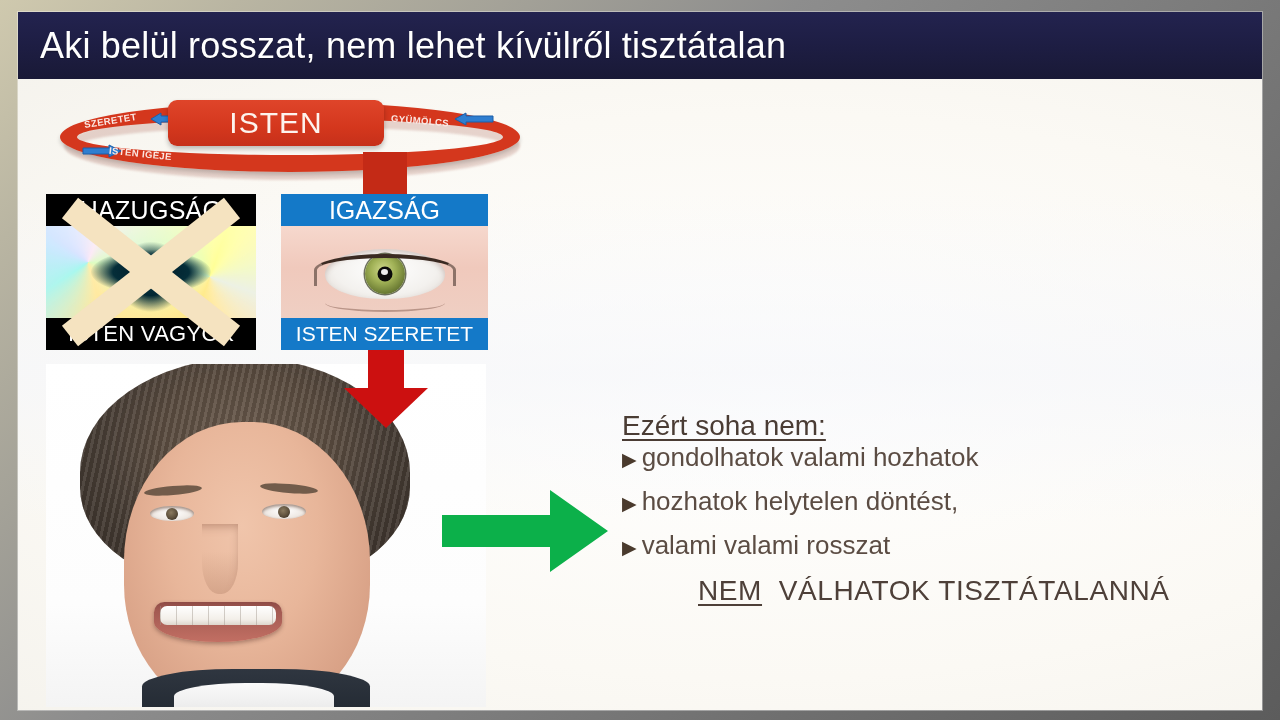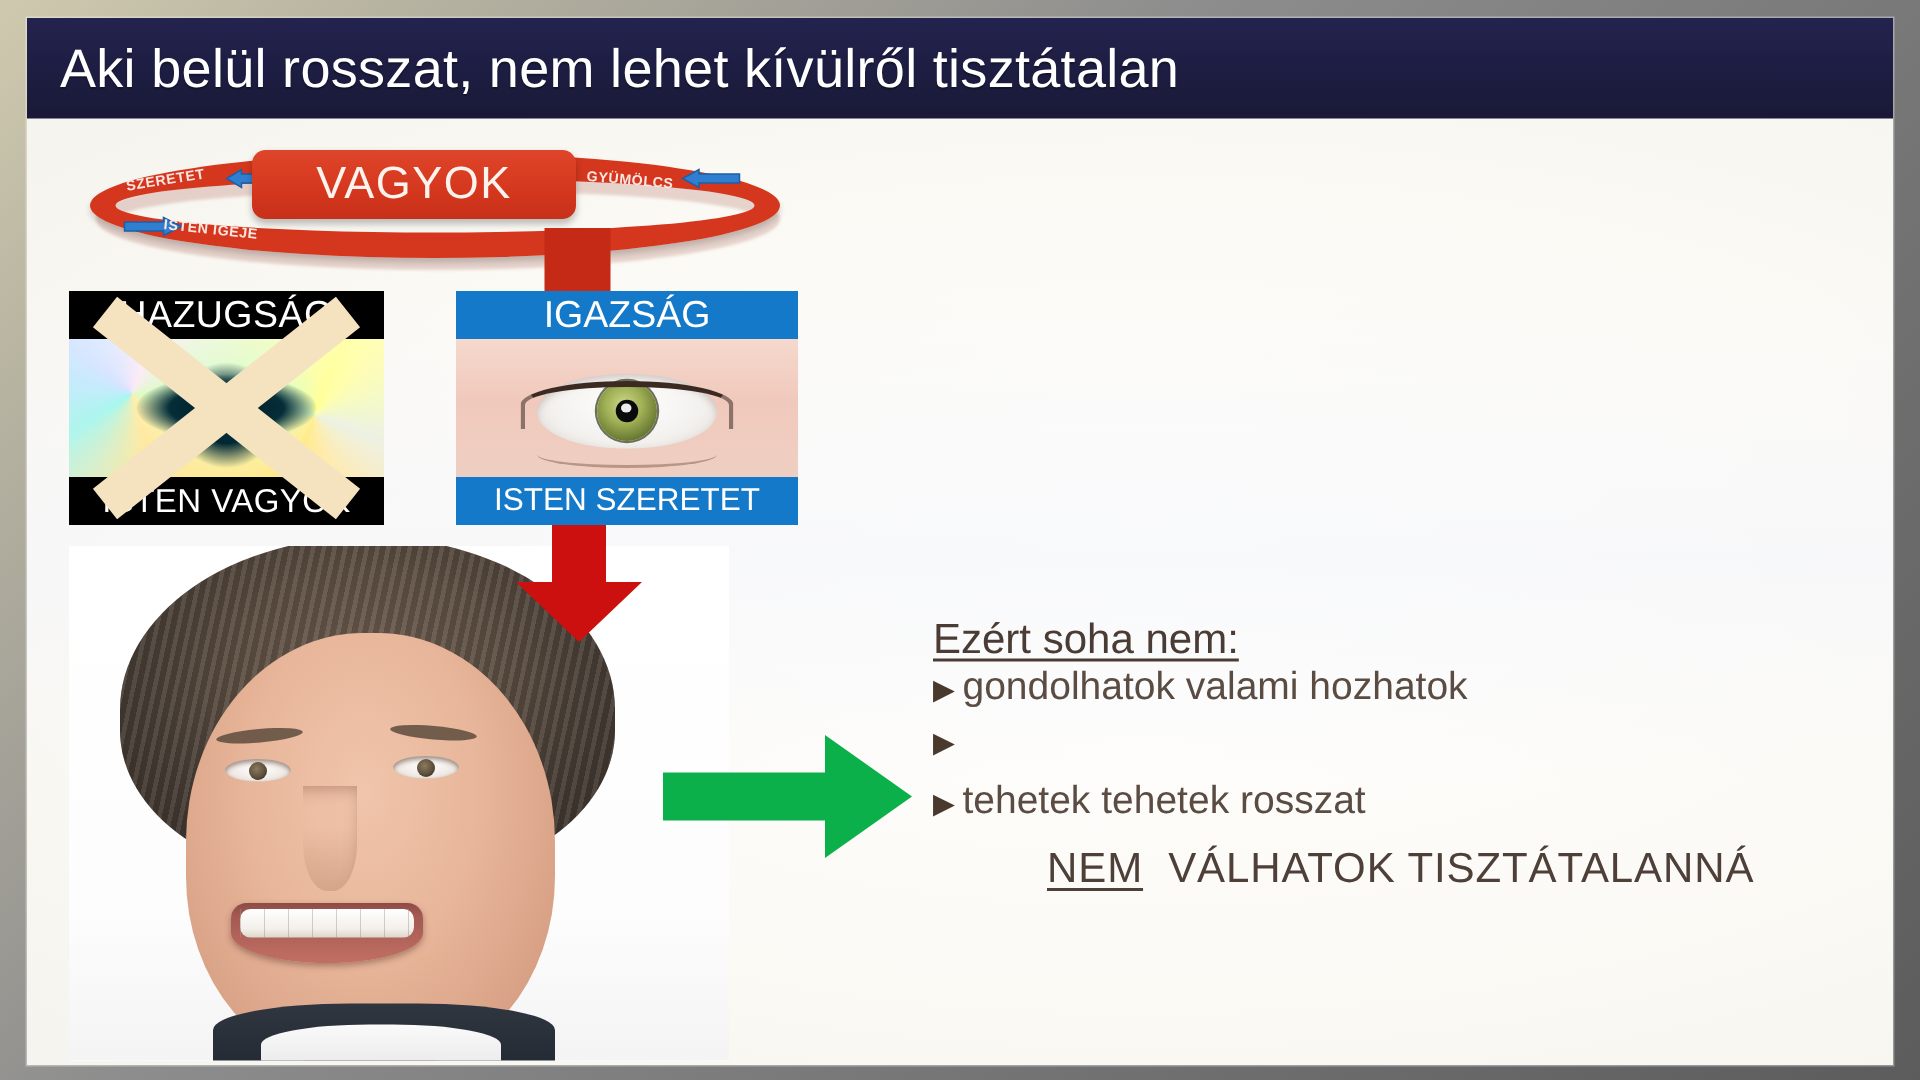--- a/index.html
+++ b/index.html
@@ -104,22 +104,22 @@
   }
   #falseimg .pupil{
     position:absolute;left:50%;top:50%;transform:translate(-50%,-50%);
     width:26px;height:26px;border-radius:50%;background:#08161b;
   }
   #xmark{
     position:absolute;left:28px;top:182px;width:210px;height:156px;z-index:6;
     pointer-events:none;
   }
   #panel-true{
-    position:absolute;left:263px;top:182px;width:228px;height:156px;
-    background:#1479c8;overflow:hidden;margin-left:23px;
+    position:absolute;left:263px;top:182px;width:207px;height:156px;
+    background:#1479c8;overflow:hidden;
   }
   #panel-true .hdr,#panel-true .ftr{
     position:absolute;left:0;width:100%;height:32px;background:#1479c8;
     color:#fff;font-size:25px;display:flex;align-items:center;justify-content:center;
     z-index:3;
   }
   #panel-true .hdr{top:0;}
   #panel-true .ftr{bottom:0;font-size:21px;}
   #trueimg{
     position:absolute;left:0;top:32px;width:100%;height:92px;
@@ -276,21 +276,21 @@
         <svg width="42" height="14" viewBox="0 0 42 14">
           <path d="M40 4 L13 4 L13 1 L2 7 L13 13 L13 10 L40 10 Z" fill="#2f7ed0" stroke="#1d5fa8" stroke-width="1"></path>
         </svg>
       </div>
 
       <div class="cyc-label" id="lbl-szeretet">SZERETET</div>
       <div class="cyc-label" id="lbl-isten-igeje">ISTEN IGÉJE</div>
       <div class="cyc-label" id="lbl-gyumolcs">GYÜMÖLCS</div>
 
       <div id="istenbox">
-        <span>VAGYOK</span>
+        <span>ISTEN</span>
       </div>
     </div>
 
     <div id="redstem"></div>
 
     <div id="panel-false">
       <div class="hdr">HAZUGSÁG</div>
       <div id="falseimg">
         <div class="lid"></div>
         <div class="pupil"></div>
@@ -359,24 +359,25 @@
 
     <div id="textblock">
       <div id="tb-heading">Ezért soha nem:</div>
 
       <div class="tb-item">
         <span class="tb-bullet">▶</span>
         <span>gondolhatok valami hozhatok</span>
       </div>
       <div class="tb-item">
         <span class="tb-bullet">▶</span>
+        <span>hozhatok helytelen döntést,</span>
       </div>
       <div class="tb-item">
         <span class="tb-bullet">▶</span>
-        <span>tehetek tehetek rosszat</span>
+        <span>valami valami rosszat</span>
       </div>
 
       <div id="tb-final">
         <u>NEM</u><span>&nbsp;&nbsp;</span><span>VÁLHATOK  TISZTÁTALANNÁ</span>
       </div>
     </div>
 
   </div>
 
   <div id="titlebar">

